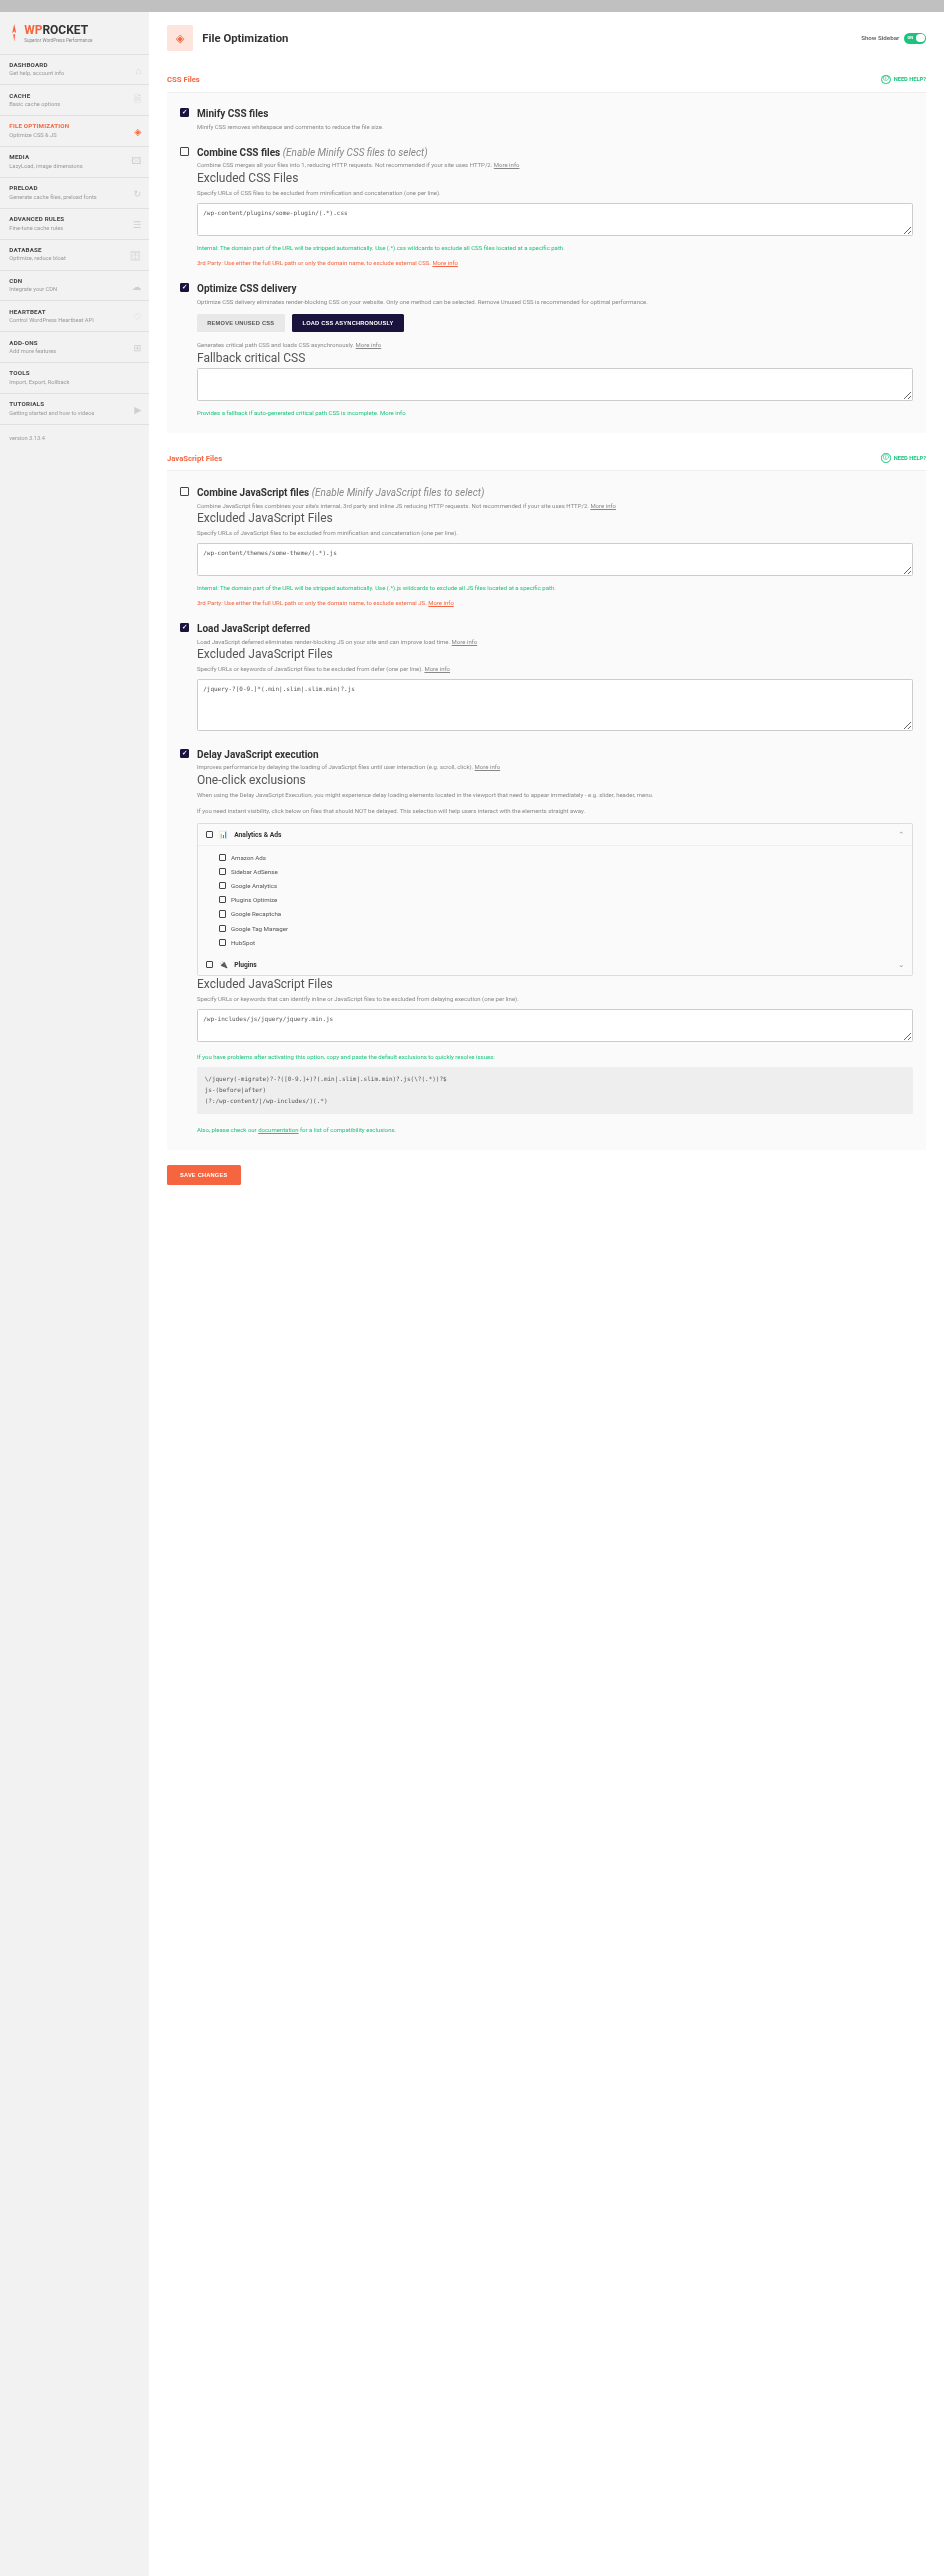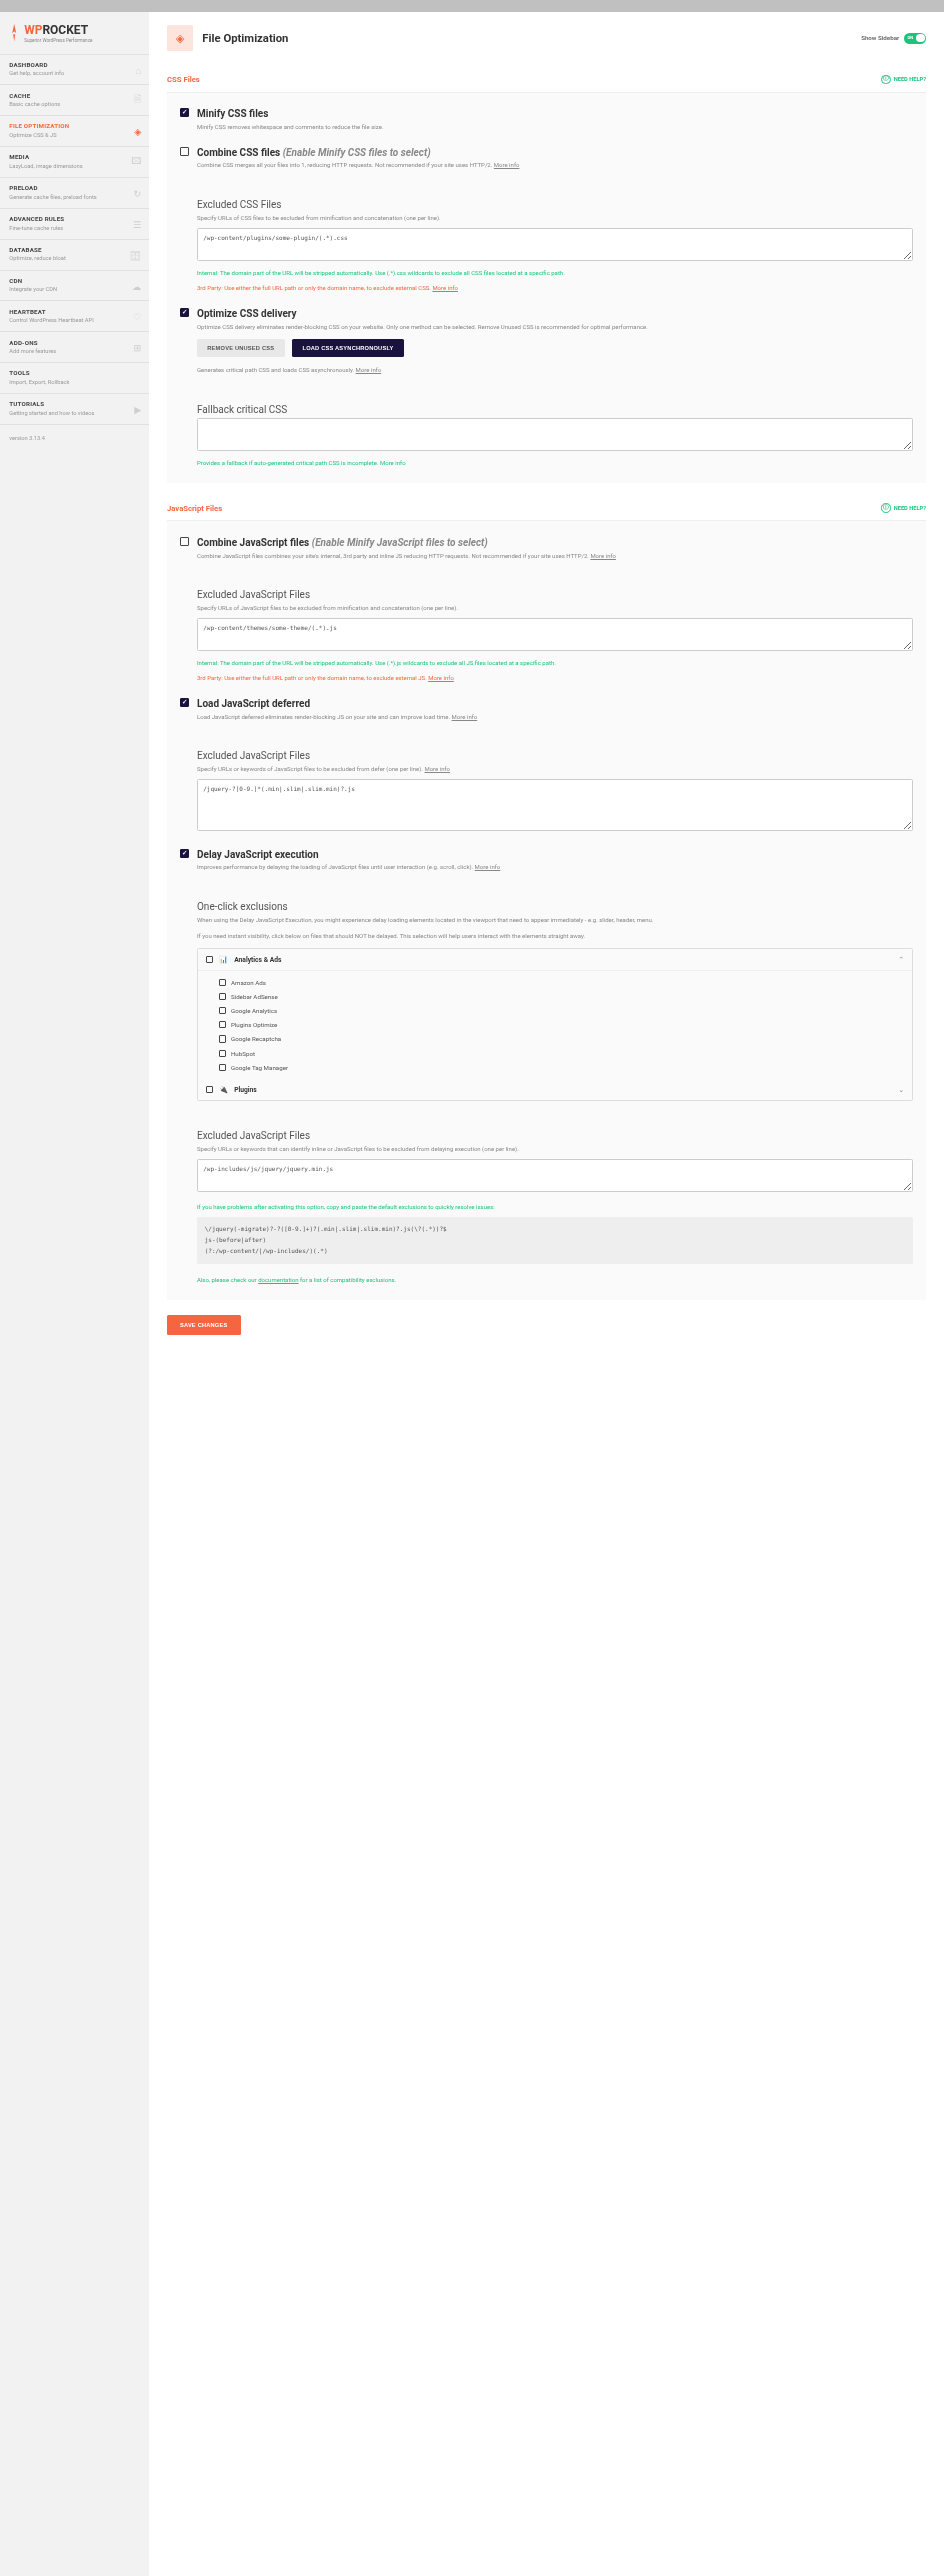--- a/index.html
+++ b/index.html
@@ -34,24 +34,24 @@
 .help-icon{width:9.3px;height:9.3px;border:1px solid #1bc47d;border-radius:50%;display:flex;align-items:center;justify-content:center;font-size:5.7px}
 .panel{background:#fafafa;padding:15.5px 13px;margin-top:0}
 .opt{display:flex;gap:7.7px;margin-bottom:15.5px}
 .opt:last-child{margin-bottom:0}
 .checkbox{width:9.3px;height:9.3px;border:1px solid #444;border-radius:1px;flex-shrink:0;cursor:pointer;position:relative}
 .checkbox.checked{background:#19133d;border-color:#19133d}
 .checkbox.checked::after{content:'✓';color:#fff;position:absolute;top:-1px;left:1px;font-size:6.7px;font-weight:bold}
 .checkbox.sm{width:7.2px;height:7.2px;border-width:0.8px}
 .opt-body{flex:1}
 .opt-label{font-weight:700;font-size:10px;margin-bottom:2.6px}
-.opt-label .hint{font-style:italic;font-weight:700;color:#888}
+.opt-label .hint{font-style:italic;font-weight:400;color:#888}
 .opt-desc{font-size:6px;color:#888;line-height:1.6}
 .opt-desc a,.more-info{color:#888;text-decoration:underline;cursor:pointer}
-.sub-label{font-size:10px;color:#555;margin-top:29px;margin-bottom:3.1px}
+.sub-label{font-size:12px;color:#555;margin-top:1px;margin-bottom:3.1px}
 .sub-desc{font-size:6px;color:#888;line-height:1.6;margin-bottom:5.2px}
 textarea{width:100%;border:0.5px solid #ccc;border-radius:1.5px;padding:5.2px;font-family:ui-monospace,Menlo,Consolas,monospace;font-size:6px;color:#555;resize:vertical;min-height:33px}
 .note{font-size:6px;line-height:1.6;margin-top:5.2px}
 .note-int{color:#1bc47d}
 .note-3p{color:#f56640}
 .note-teal{color:#1bc47d}
 .note-teal a{color:#1bc47d}
 .btn-row{display:flex;gap:7.7px;margin:7.7px 0}
 .btn{padding:6.2px 10.3px;border:none;font-size:5.7px;font-weight:700;border-radius:1.5px;cursor:pointer;letter-spacing:0.2px}
 .btn-light{background:#e8e8e8;color:#555}
@@ -271,25 +271,25 @@
                   <div class="exc-item">
                     <div class="checkbox sm"></div>
                     <span>Plugins Optimize</span>
                   </div>
                   <div class="exc-item">
                     <div class="checkbox sm"></div>
                     <span>Google Recaptcha</span>
                   </div>
                   <div class="exc-item">
                     <div class="checkbox sm"></div>
+                    <span>Google Tag Manager</span>
+                  </div>
+                  <div class="exc-item">
+                    <div class="checkbox sm"></div>
                     <span>HubSpot</span>
-                  </div>
-                  <div class="exc-item">
-                    <div class="checkbox sm"></div>
-                    <span>Google Tag Manager</span>
                   </div>
                 </div>
             <div class="exc-head">
               <div class="checkbox sm"></div>
               <span class="icon-sm">🔌</span>
               <strong>Plugins</strong>
               <span class="chev">⌄</span>
             </div>
           </div>
           <div class="sub-label">Excluded JavaScript Files</div>

